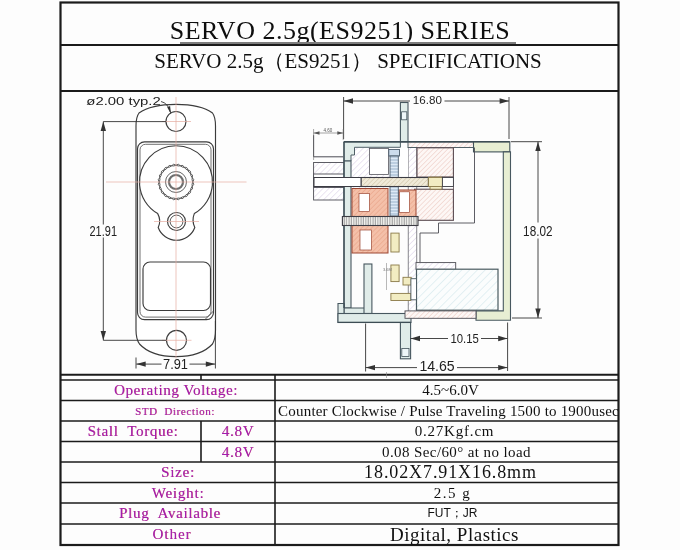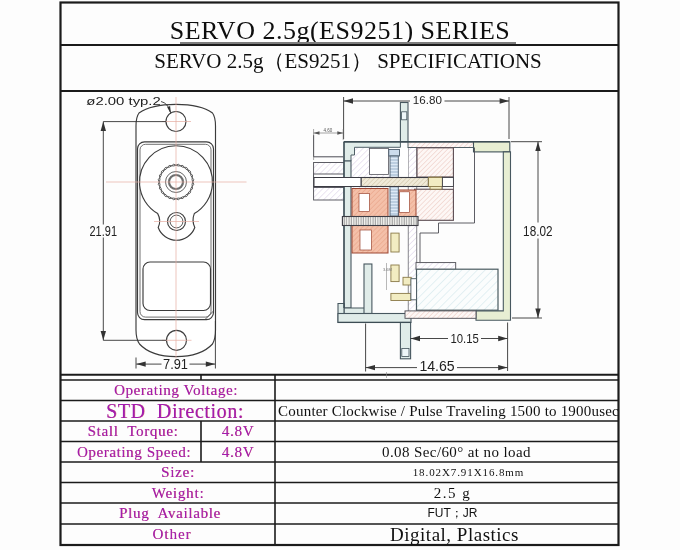--- a/index.html
+++ b/index.html
@@ -358,33 +358,34 @@
 
 <div class="abs" style="left:61px;top:17px;width:558px;text-align:center;font-size:26px;line-height:28px;letter-spacing:0.5px;color:#0e0e0e;">
 <span style="">SERVO 2.5g(ES9251) SERIES</span></div>
 
 <div class="abs" style="left:180px;top:41.5px;width:336px;height:2.6px;background:#7d7d7d"></div>
 
 <div class="abs" style="left:61px;top:49px;width:558px;text-align:center;font-size:21px;line-height:24px;color:#0e0e0e;">
 <span style="margin-left:16px">SERVO 2.5g（ES9251） SPECIFICATIONS</span></div>
 
 <div class="cell red" style="left:61px;top:381px;width:214px;height:19px;line-height:19px;font-size:15px;letter-spacing:0.6px;padding-left:8px">Operating Voltage:</div>
-
-<div class="cell red" style="left:61px;top:401.5px;width:214px;height:35px;line-height:19px;font-size:20px;letter-spacing:0.6px;padding-left:7px">STD&nbsp; Direction:</div>
+<div class="cell" style="left:275px;top:381px;width:343px;height:19px;line-height:19px;font-size:15px;color:#111;padding-left:4px">4.5~6.0V</div>
+
+<div class="cell red" style="left:61px;top:401.5px;width:214px;height:35px;line-height:19px;font-size:11px;letter-spacing:0.6px;padding-left:7px">STD&nbsp; Direction:</div>
 <div class="cell" style="left:275px;top:401.5px;width:343px;height:19px;line-height:19px;font-size:15px;letter-spacing:0.2px;color:#111;padding-left:2px">Counter Clockwise / Pulse Traveling 1500 to 1900usec</div>
 
 <div class="cell red" style="left:61px;top:422px;width:140px;height:19px;line-height:19px;font-size:15px;letter-spacing:0.7px;padding-left:2px">Stall&nbsp; Torque:</div>
 <div class="cell red" style="left:201px;top:422px;width:74px;height:19px;line-height:19px;font-size:15px;letter-spacing:0.7px;">4.8V</div>
-
-<div class="cell red" style="left:61px;top:442.5px;width:140px;height:19px;line-height:19px;font-size:15px;letter-spacing:0.6px;padding-left:3px">Operating Speed:</div>
+<div class="cell" style="left:275px;top:422px;width:343px;height:19px;line-height:19px;font-size:15px;letter-spacing:0.8px;color:#111;padding-left:8px">0.27Kgf.cm</div>
+
 <div class="cell red" style="left:201px;top:442.5px;width:74px;height:19px;line-height:19px;font-size:15px;letter-spacing:0.7px;">4.8V</div>
 <div class="cell" style="left:275px;top:442.5px;width:343px;height:19px;line-height:19px;font-size:15px;letter-spacing:0.4px;color:#111;padding-left:10px">0.08 Sec/60° at no load</div>
 
 <div class="cell red" style="left:61px;top:463px;width:214px;height:19px;line-height:19px;font-size:15px;letter-spacing:0.8px;padding-left:10px">Size:</div>
-<div class="cell" style="left:275px;top:463px;width:343px;height:19px;line-height:19px;font-size:11px;letter-spacing:0.9px;color:#111;padding-left:22px">18.02X7.91X16.8mm</div>
+<div class="cell" style="left:275px;top:463px;width:343px;height:19px;line-height:19px;font-size:18px;letter-spacing:0.9px;color:#111;padding-left:4px">18.02X7.91X16.8mm</div>
 
 <div class="cell red" style="left:61px;top:483.5px;width:214px;height:19px;line-height:19px;font-size:15px;letter-spacing:0.8px;padding-left:10px">Weight:</div>
 <div class="cell" style="left:275px;top:483.5px;width:343px;height:19px;line-height:19px;font-size:15px;letter-spacing:1.5px;color:#111;padding-left:6px">2.5 g</div>
 
 <div class="cell red" style="left:61px;top:504px;width:214px;height:19px;line-height:19px;font-size:15px;letter-spacing:0.7px;padding-left:2px">Plug&nbsp; Available</div>
 <div class="cell red" style="left:61px;top:525px;width:214px;height:19px;line-height:19px;font-size:15px;letter-spacing:1px;padding-left:4px">Other</div>
 
 <div class="cell" style="left:275px;top:504px;width:343px;height:19px;line-height:19px;font-size:12px;color:#111;font-family:'Liberation Sans',sans-serif;padding-left:6px">FUT；JR</div>
 <div class="cell" style="left:275px;top:525px;width:343px;height:19px;line-height:19px;font-size:19px;color:#111;padding-left:8px;letter-spacing:0.5px">Digital, Plastics</div>
 

